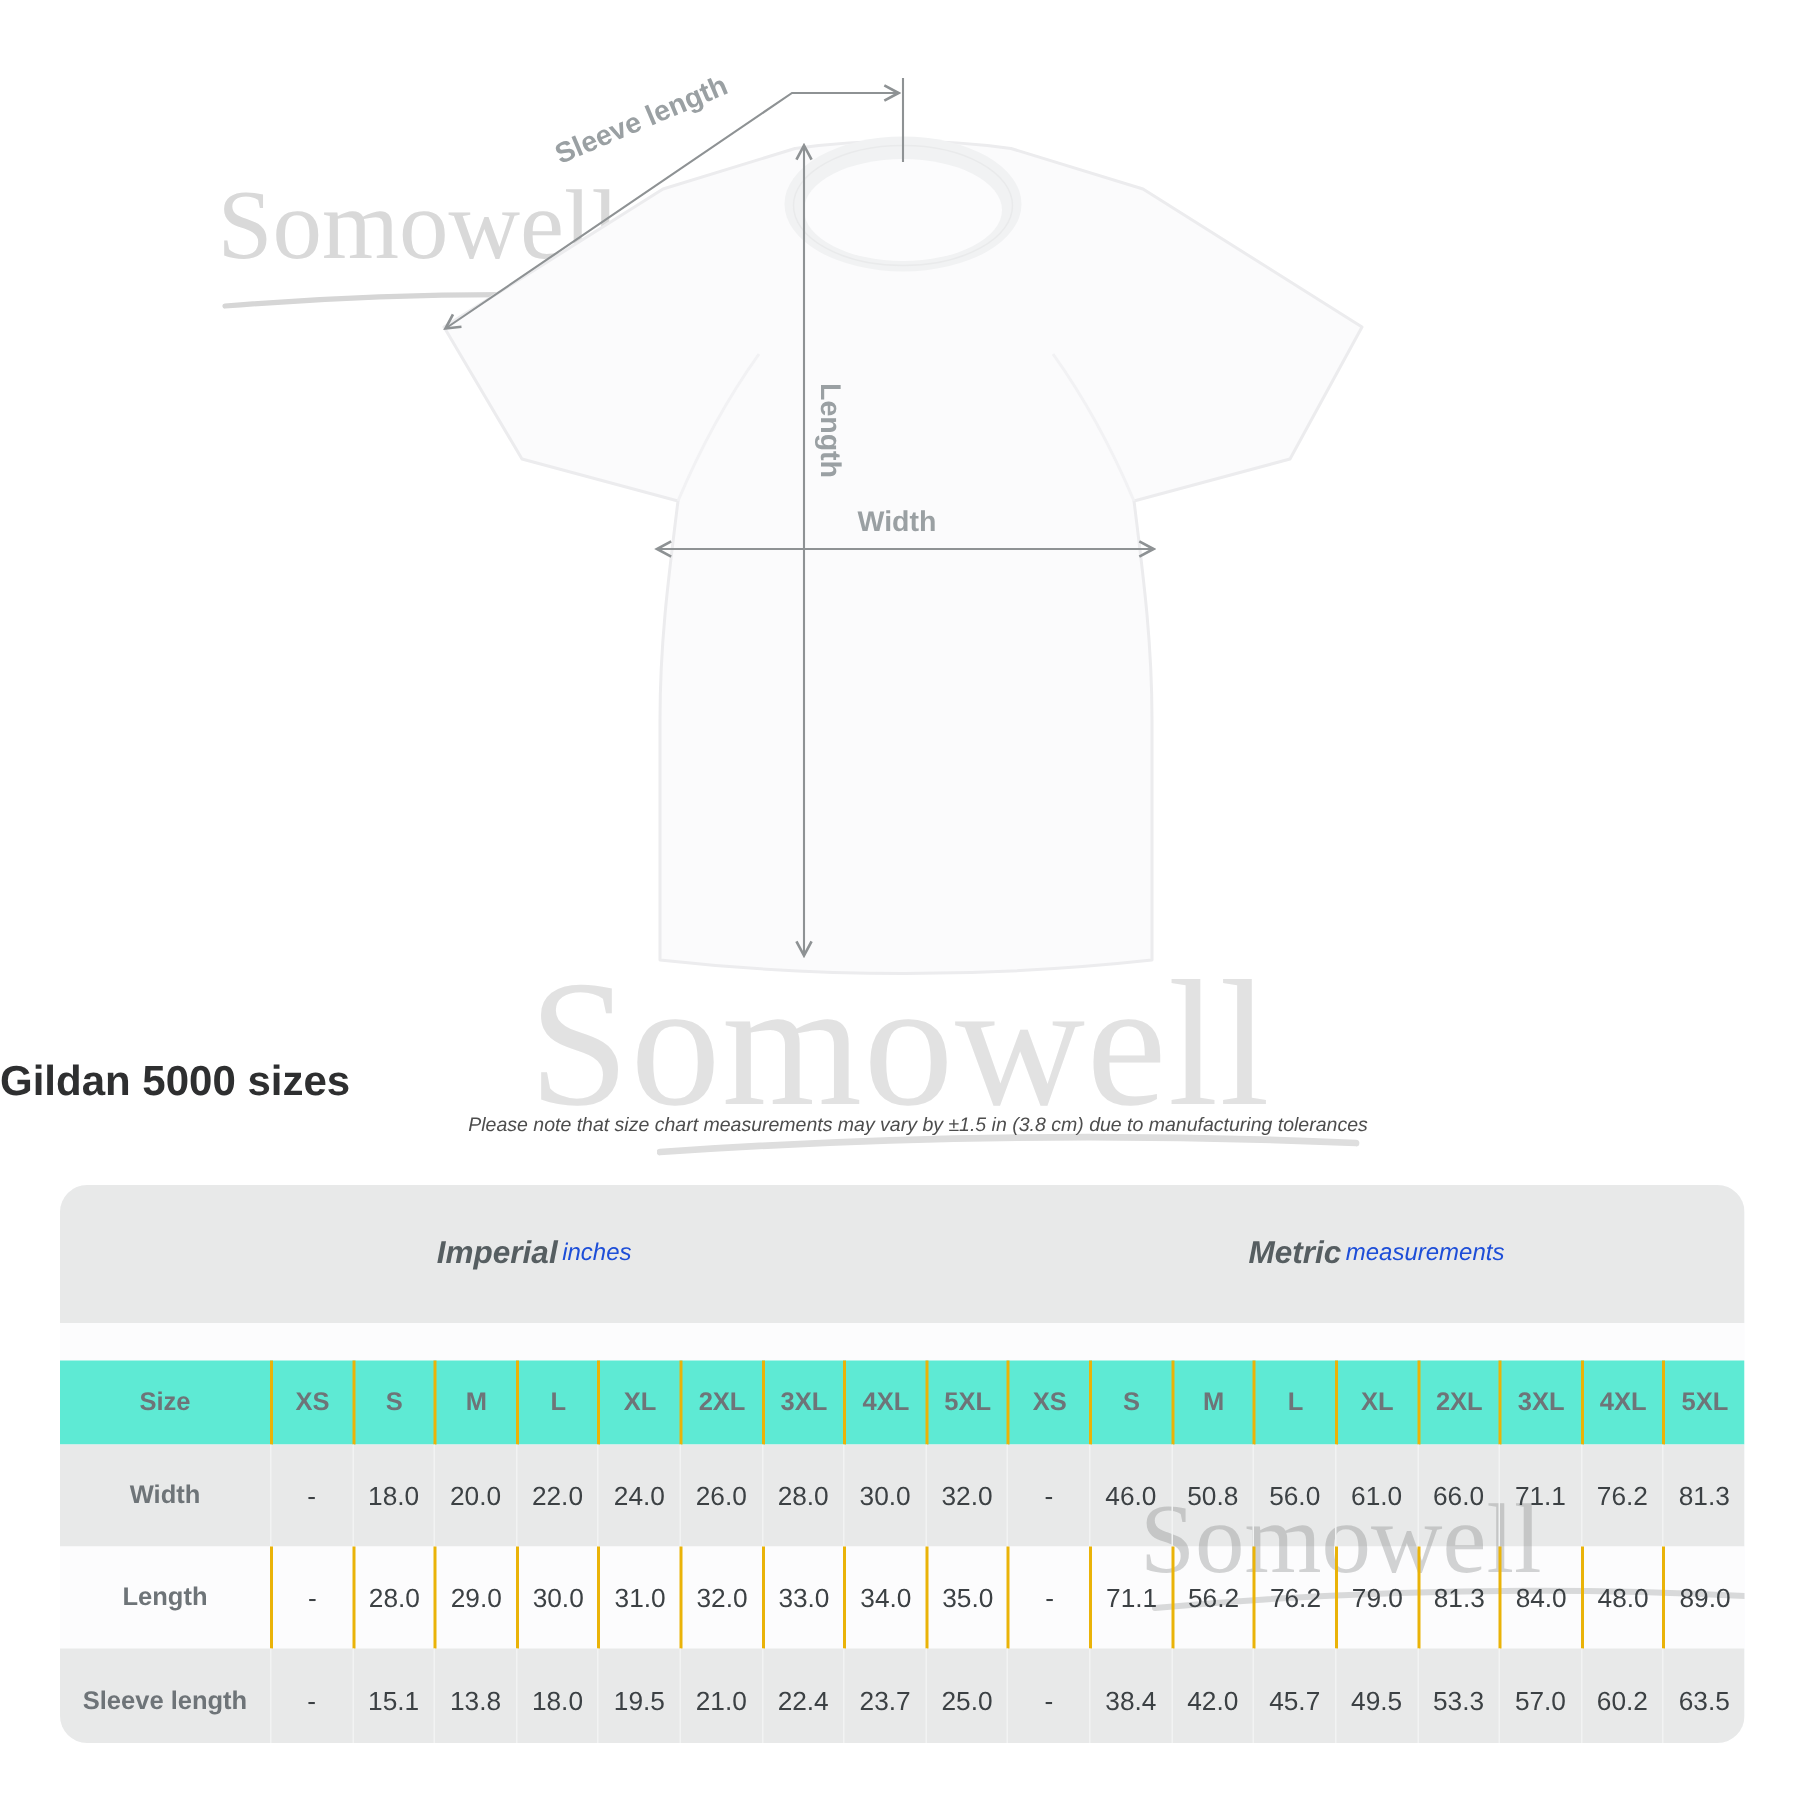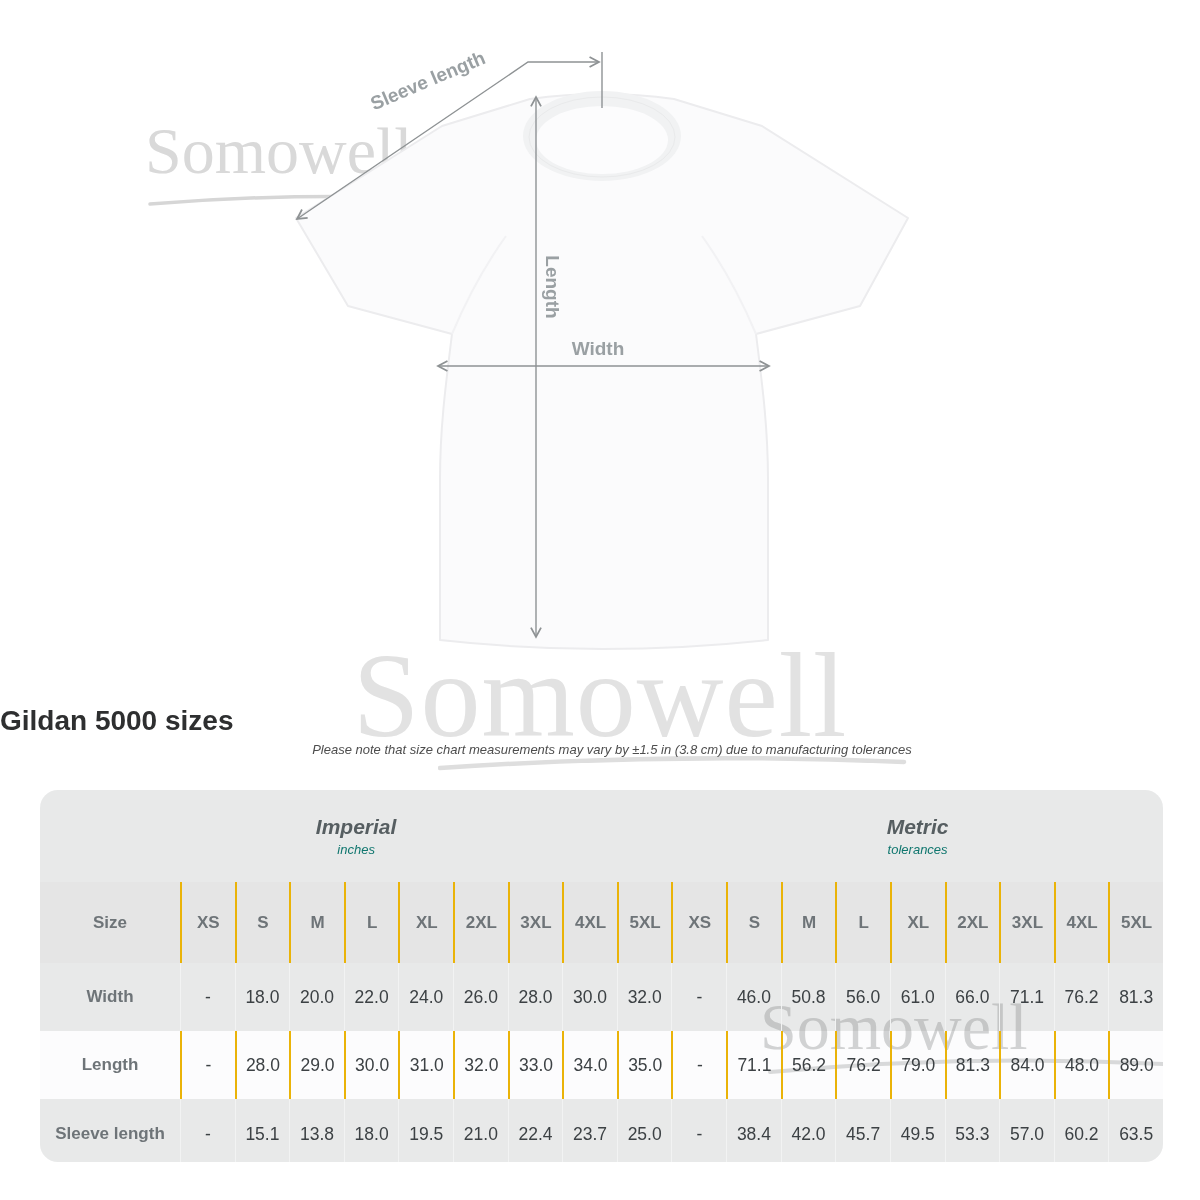--- a/index.html
+++ b/index.html
@@ -22,27 +22,27 @@
   .lbl-width{left:548px;top:338px;width:100px;}
   
   .title{position:absolute;left:0;top:705px;width:1048px;text-align:left;z-index:3;
          font-size:28px;font-weight:bold;color:#2e2f30;}
   .note{position:absolute;left:12px;top:742px;width:1200px;text-align:center;z-index:3;
         font-size:13px;font-style:italic;color:#4d4d4d;}
   
   .size-table{position:absolute;left:40px;top:790px;width:1123px;height:372px;z-index:1;
               border-radius:18px;overflow:hidden;background:#fcfcfd;}
   .band{height:92px;display:flex;background:#e8e9e9;}
-  .band>div{display:flex;flex-direction:column;align-items:center;justify-content:center;gap:3px;}
+  .band>div{display:flex;flex-direction:row;align-items:center;justify-content:center;gap:3px;}
   .band-left{width:56.3%;}
   .band-right{width:43.7%;}
   .band .g-label{font-size:21px;font-weight:bold;font-style:italic;color:#565e61;}
-  .band .g-unit{font-size:13px;font-style:italic;color:#0f766e;}
+  .band .g-unit{font-size:16px;font-style:italic;color:#1d4ed8;}
   .t-row{display:grid;grid-template-columns:140px repeat(18,1fr);}
-  .row-size{height:81px;background:#e5e5e5;}
+  .row-size{height:56px;background:#5eead4;margin-top:25px;}
   .row-w{height:68px;background:#e8e9e9;}
   .row-l{height:68px;background:#fcfcfd;}
   .row-s{height:70px;background:#e8e9e9;}
   .t-row>div{display:flex;align-items:center;justify-content:center;position:relative;z-index:2;}
   .t-row.white>div+div{border-left:2px solid #eab308;}
   .t-row.gray>div+div{border-left:1px solid #f2f3f3;}
   .cell.hdr{font-size:17px;font-weight:bold;color:#6e7478;}
   .cell.val{font-size:17.5px;color:#3c4144;}
   .cell.label{font-size:17px;font-weight:bold;color:#6e7478;}
   .wm-table{position:absolute;left:720px;top:204px;z-index:1;font-family:"Liberation Serif", serif;
@@ -99,21 +99,21 @@
   <div class="note">Please note that size chart measurements may vary by ±1.5 in (3.8 cm) due to manufacturing tolerances</div>
 
   <div class="size-table">
     <div class="band">
       <div class="band-left">
         <span class="g-label">Imperial</span>
         <span class="g-unit">inches</span>
       </div>
       <div class="band-right">
         <span class="g-label">Metric</span>
-        <span class="g-unit">tolerances</span>
+        <span class="g-unit">measurements</span>
       </div>
     </div>
 
     <div class="t-row row-size white">
       <div class="cell label">Size</div>
     <div class="cell hdr">XS</div>
         <div class="cell hdr">S</div>
         <div class="cell hdr">M</div>
         <div class="cell hdr">L</div>
         <div class="cell hdr">XL</div>

